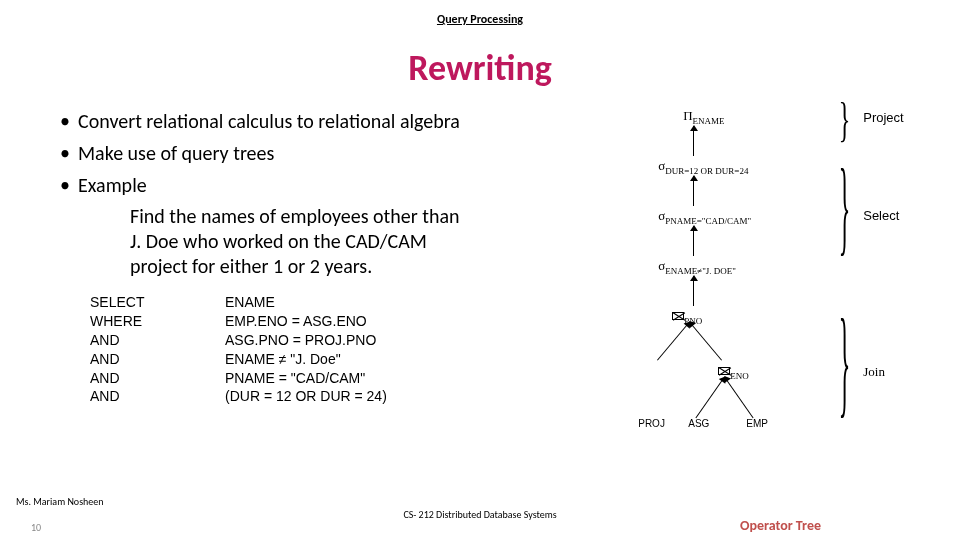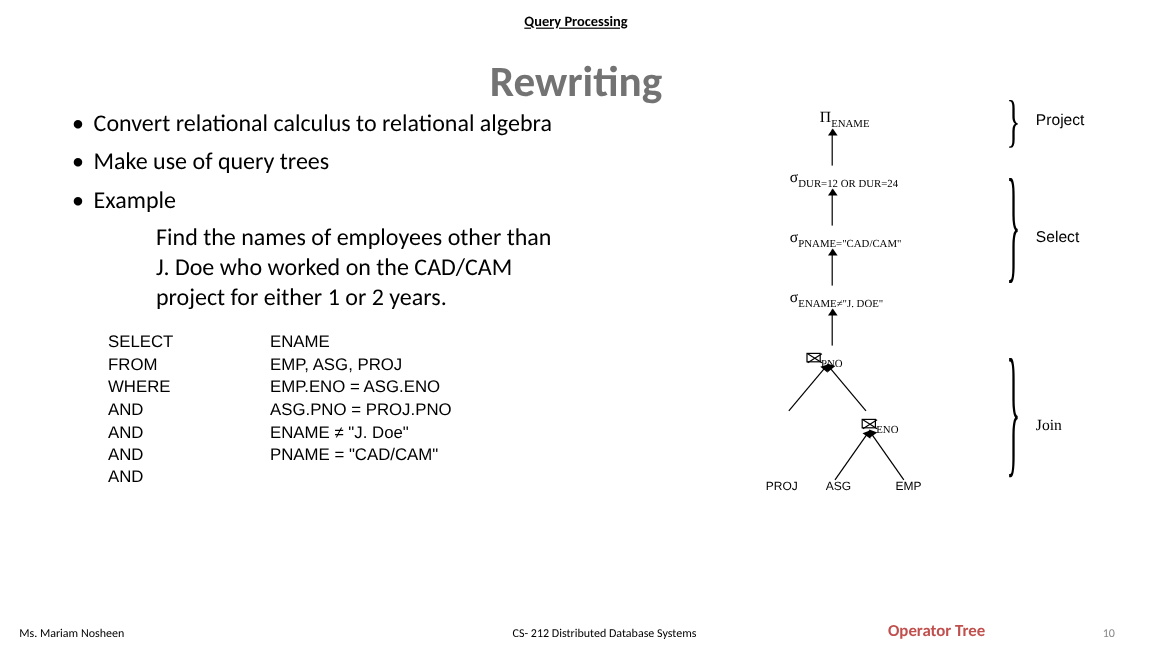--- a/index.html
+++ b/index.html
@@ -16,22 +16,23 @@
     text-align: center;
     font-size: 12px;
     font-weight: bold;
     text-decoration: underline;
     padding-top: 12px;
   }
   .title {
     text-align: center;
     font-size: 36px;
     font-weight: bold;
-    color: #737373;
+    color: #be185d;
     margin-top: 20px;
+    margin-bottom: 18px;
   }
   .content {
     display: flex;
     padding: 0 20px 0 60px;
   }
   .left {
     width: 530px;
   }
   .right {
     width: 370px;
@@ -71,20 +72,21 @@
   .sql-kw { width: 135px; }
   .sql-val { }
   .footer {
     position: absolute;
     bottom: 6px;
     width: 960px;
     font-size: 10px;
     display: flex;
     justify-content: space-between;
     padding: 0 16px;
+    flex-direction: column;
   }
   .footer .center { flex: 1; text-align: center; }
   .footer .pgnum { color: #888; width: 40px; text-align: center; }
   .op-tree-caption {
     position: absolute;
     bottom: 6px;
     left: 740px;
     color: #c0504d;
     font-weight: bold;
     font-size: 14px;
@@ -172,41 +174,38 @@
       <li>Example</li>
     </ul>
     <div class="example-text">Find the names of employees other   than J. Doe who worked on the CAD/CAM project for  either 1 or 2 years.</div>
 
     <div class="sql-block">
       <div class="sql-row">
           <div class="sql-kw">SELECT</div>
           <div class="sql-val">ENAME</div>
         </div>
       <div class="sql-row">
-          <div class="sql-kw">FROM</div>
-          <div class="sql-val">EMP, ASG, PROJ</div>
-        </div>
-      <div class="sql-row">
           <div class="sql-kw">WHERE</div>
           <div class="sql-val">EMP.ENO = ASG.ENO</div>
         </div>
       <div class="sql-row">
           <div class="sql-kw">AND</div>
           <div class="sql-val">ASG.PNO = PROJ.PNO</div>
         </div>
       <div class="sql-row">
           <div class="sql-kw">AND</div>
           <div class="sql-val">ENAME ≠ "J. Doe"</div>
         </div>
       <div class="sql-row">
           <div class="sql-kw">AND</div>
           <div class="sql-val">PNAME = "CAD/CAM"</div>
         </div>
       <div class="sql-row">
           <div class="sql-kw">AND</div>
+          <div class="sql-val">(DUR = 12 OR DUR = 24)</div>
         </div>
     </div>
   </div>
 
   <div class="right">
     <div class="tree">
 
       <div class="node" style="left:105px; top:0px;">
         Π<span class="sub">ENAME</span>
       </div>

